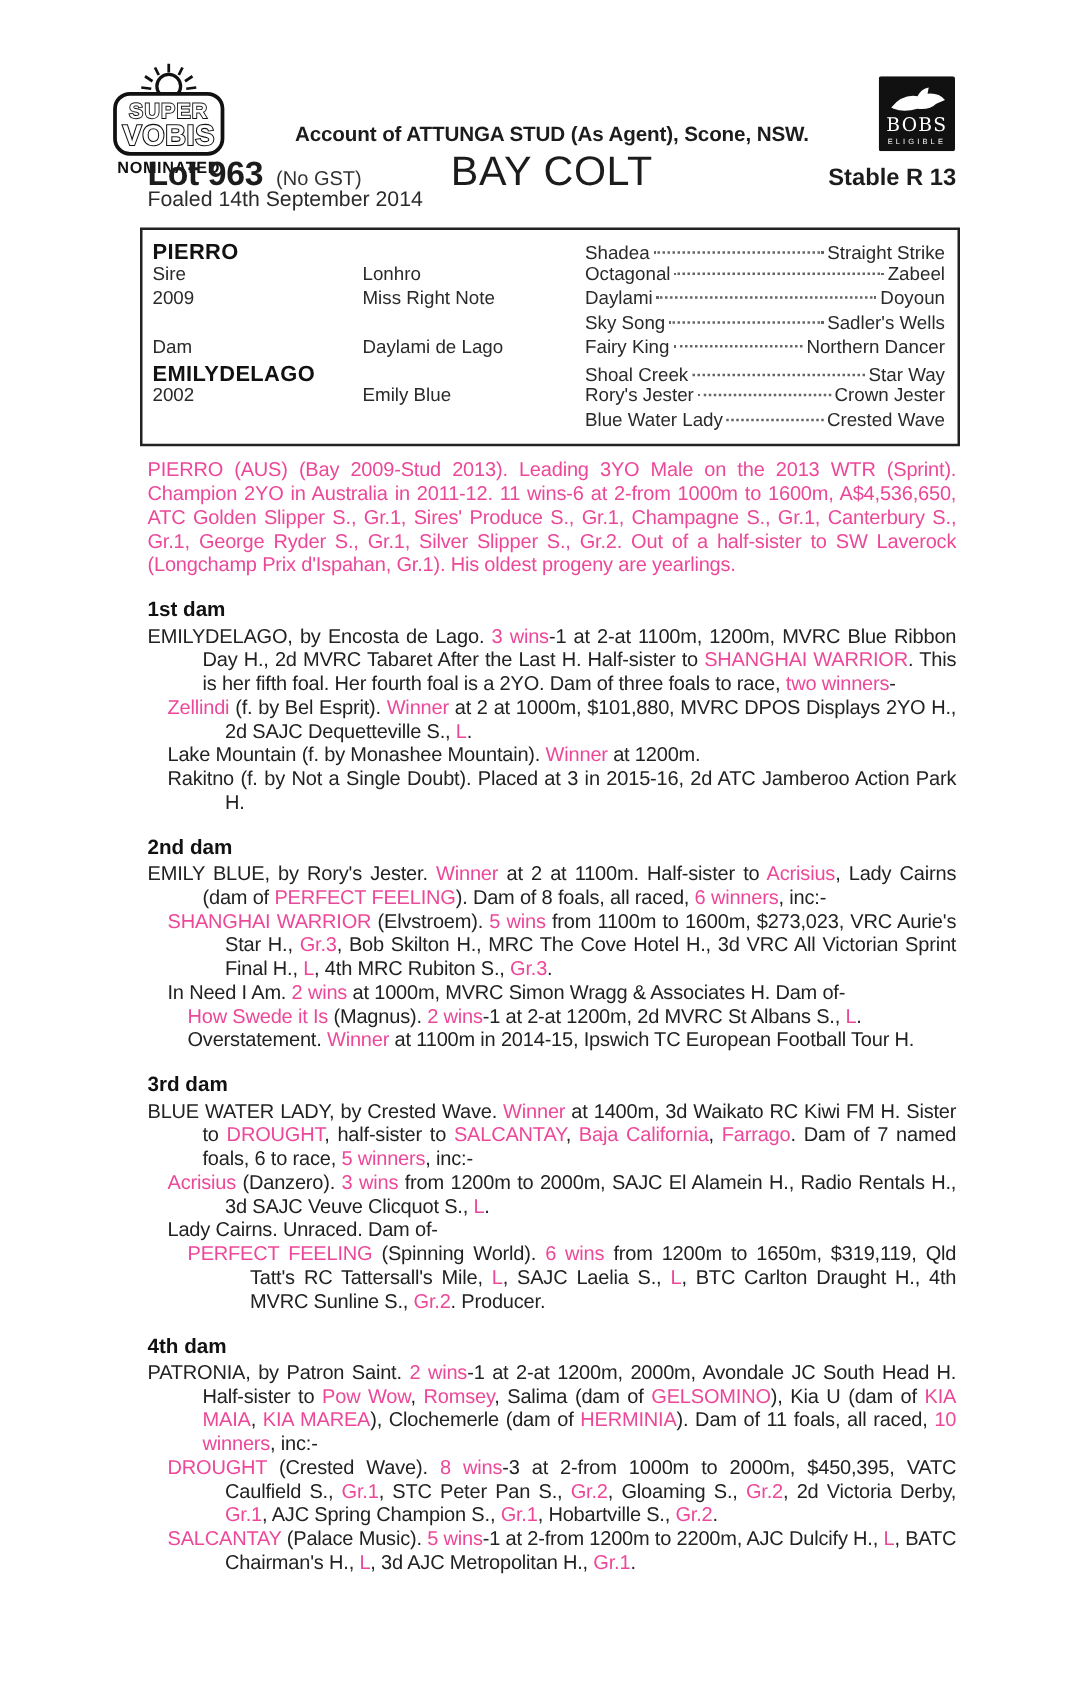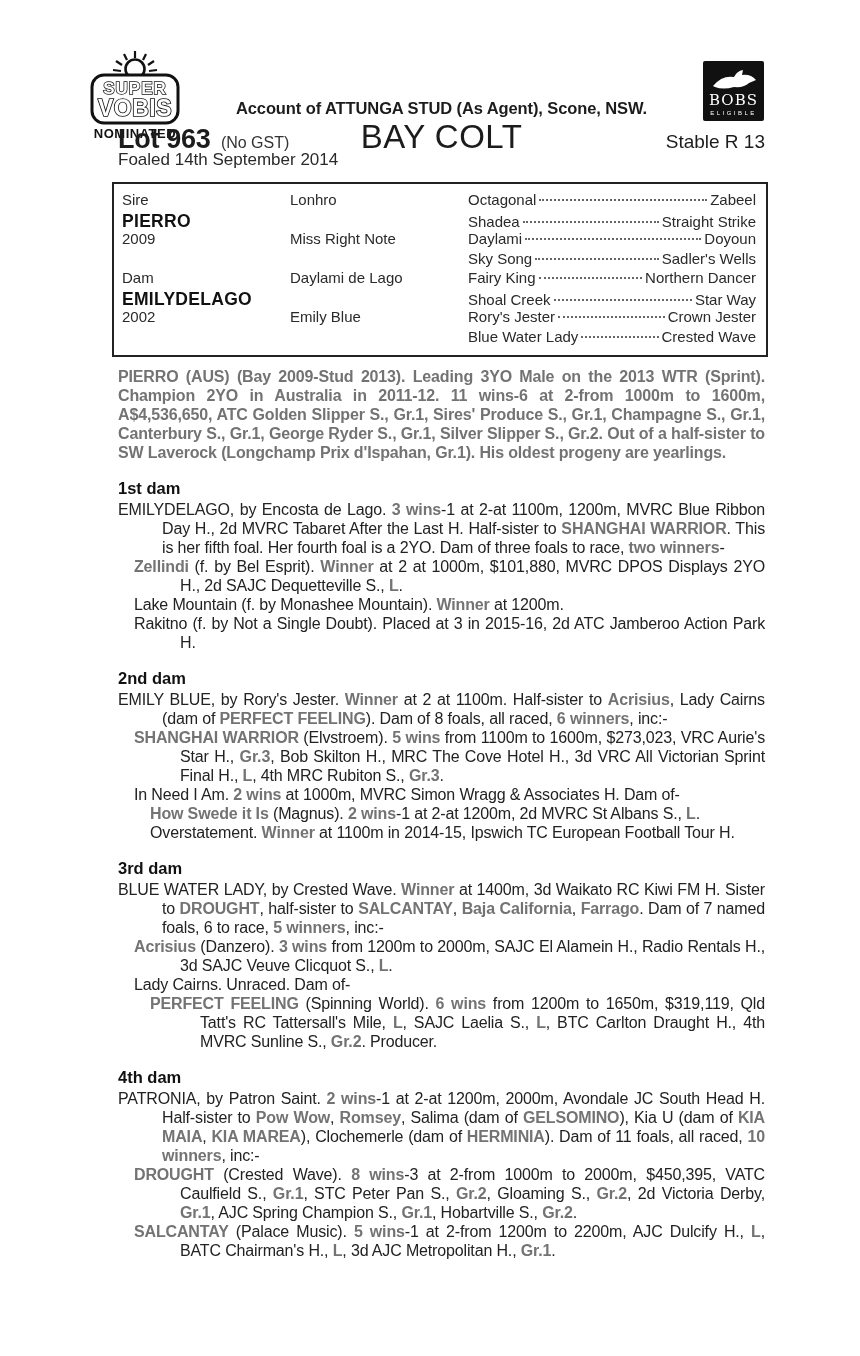--- a/index.html
+++ b/index.html
@@ -12,38 +12,38 @@
   .vobis{position:absolute;left:83px;top:50px;}
   .bobs{position:absolute;left:703px;top:61px;}
   .account{position:absolute;left:118px;top:99px;width:647px;text-align:center;
     font-weight:bold;font-size:16.5px;letter-spacing:-0.1px;}
   .lot-line{position:absolute;left:118px;top:118px;width:647px;display:grid;
     grid-template-columns:1fr auto 1fr;align-items:baseline;}
   .lot-left{white-space:nowrap;}
   .lot-num{font-weight:bold;font-size:27px;letter-spacing:-0.3px;}
   .no-gst{font-size:16px;color:#333;margin-left:6px;}
   .horse-title{font-weight:normal;font-size:33px;letter-spacing:0.5px;}
-  .stable{font-weight:normal;font-size:19px;justify-self:end;}
+  .stable{font-weight:bold;font-size:19px;justify-self:end;}
   .foaled-line{position:absolute;left:118px;top:150px;width:647px;display:flex;
     justify-content:space-between;font-size:17px;color:#2a2a2a;}
   .brand-glyph{position:relative;display:inline-block;}
   .brand-glyph::before{content:"";position:absolute;left:-5px;top:2px;width:6px;height:2px;background:#2a2a2a;}
   
   .ped-table{box-sizing:border-box;margin:2px 0 0 112px;width:656px;border:2px solid #222;
     padding:7px 10px 8px 8px;font-size:15px;}
   .ped-row{display:grid;grid-template-columns:168px 178px 1fr;height:19.5px;align-items:baseline;}
   .ped-c1,.ped-c2{white-space:nowrap;color:#2a2a2a;}
   .ped-c1.big{font-weight:bold;font-size:17.5px;letter-spacing:0.3px;color:#111;}
   .dotline{display:flex;align-items:baseline;color:#2a2a2a;}
   .dotline .leader{flex:1;border-bottom:2px dotted #666;margin:0 3px;transform:translateY(-4px);min-width:14px;}
   .dotline .nm,.dotline .sr{white-space:nowrap;}
   
   .bodytext{margin:10px 0 0 118px;width:647px;}
   .para{font-size:16px;line-height:19px;letter-spacing:-0.15px;text-align:justify;color:#222;}
-  .para b{font-weight:bold;color:#737373;}
+  .para b{font-weight:normal;color:#ec4899;}
   .sire-para{font-weight:bold;color:#111;}
   .sec-header{font-weight:bold;font-size:16.5px;margin:17px 0 2px 0;color:#111;}
   .lvl0{padding-left:44px;text-indent:-44px;}
   .lvl1{margin-left:16px;padding-left:46px;text-indent:-46px;}
   .lvl2{margin-left:32px;padding-left:50px;text-indent:-50px;}
 </style>
 </head>
 <body>
 
 <div class="page">
@@ -89,35 +89,35 @@
       <div class="stable">Stable R 13</div>
     </div>
 
     <div class="foaled-line">
       <span>Foaled 14th September 2014</span>
     </div>
   </div>
 
   <div class="ped-table">
     <div class="ped-row">
+      <span class="ped-c1 big">PIERRO</span>
+      <span class="ped-c2"></span>
+      <span class="dotline">
+          <span class="nm">Shadea</span>
+          <span class="leader"></span>
+          <span class="sr">Straight Strike</span>
+        </span>
+    </div>
+    <div class="ped-row">
       <span class="ped-c1">Sire</span>
       <span class="ped-c2">Lonhro</span>
       <span class="dotline">
           <span class="nm">Octagonal</span>
           <span class="leader"></span>
           <span class="sr">Zabeel</span>
-        </span>
-    </div>
-    <div class="ped-row">
-      <span class="ped-c1 big">PIERRO</span>
-      <span class="ped-c2"></span>
-      <span class="dotline">
-          <span class="nm">Shadea</span>
-          <span class="leader"></span>
-          <span class="sr">Straight Strike</span>
         </span>
     </div>
     <div class="ped-row">
       <span class="ped-c1">2009</span>
       <span class="ped-c2">Miss Right Note</span>
       <span class="dotline">
           <span class="nm">Daylami</span>
           <span class="leader"></span>
           <span class="sr">Doyoun</span>
         </span>

